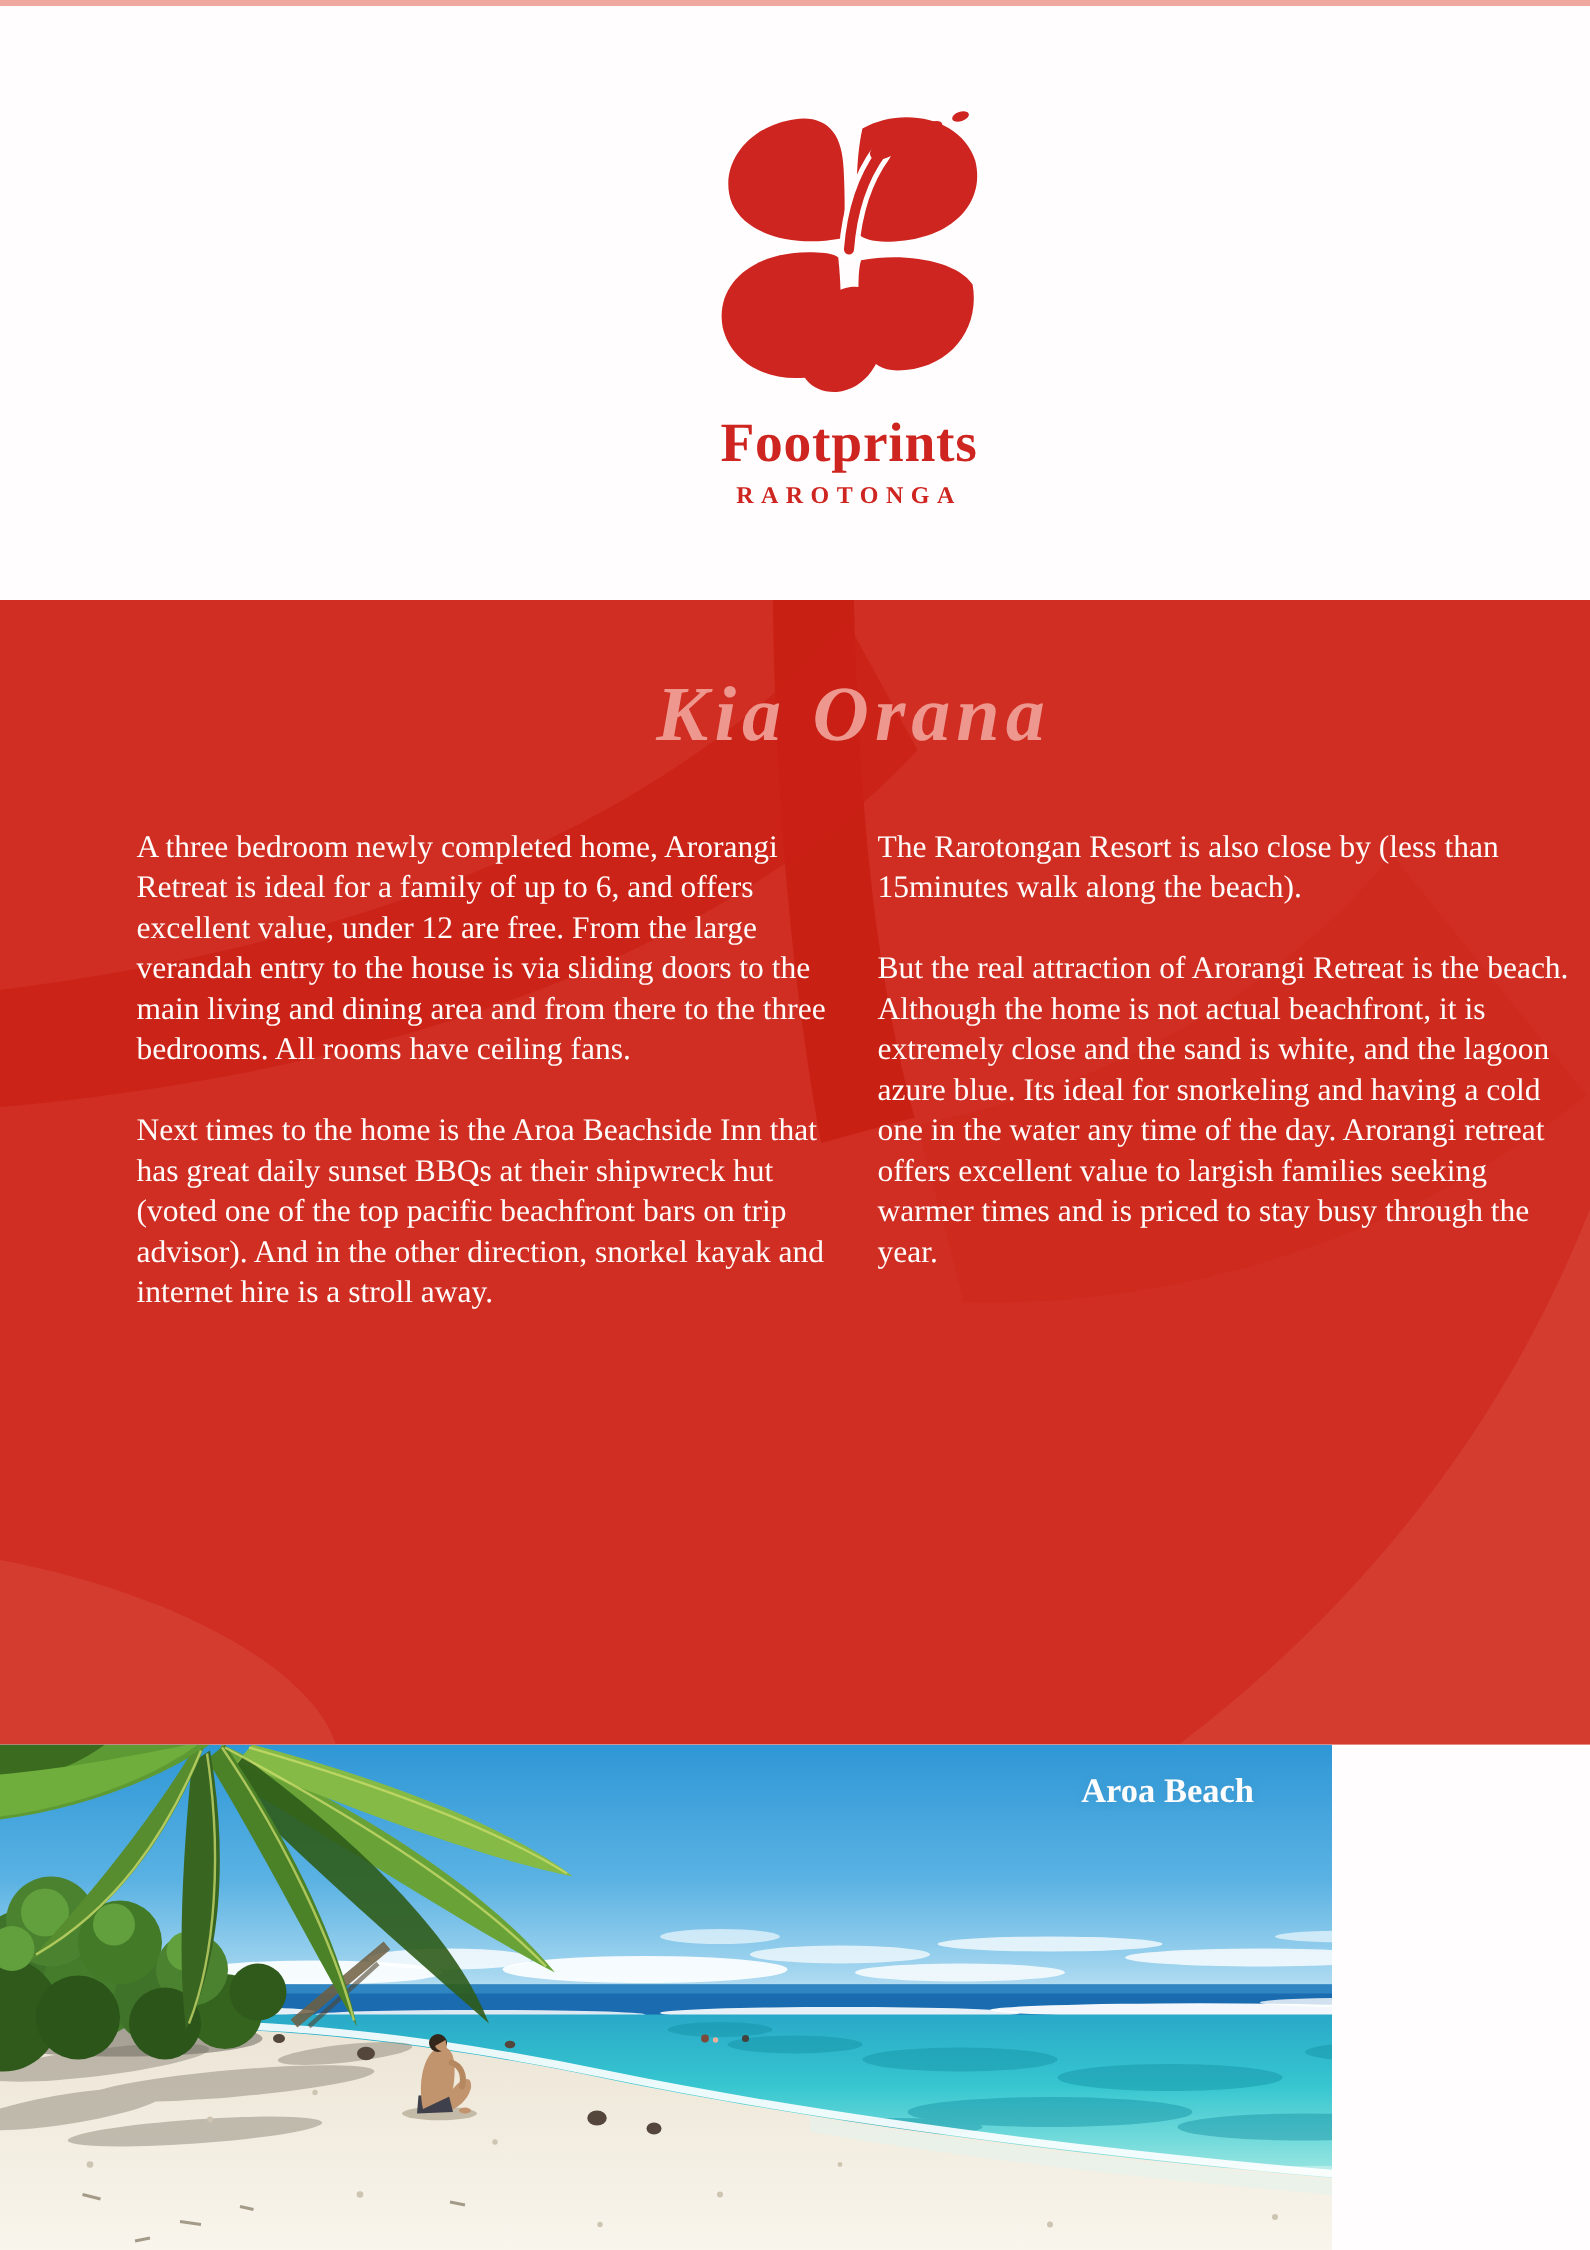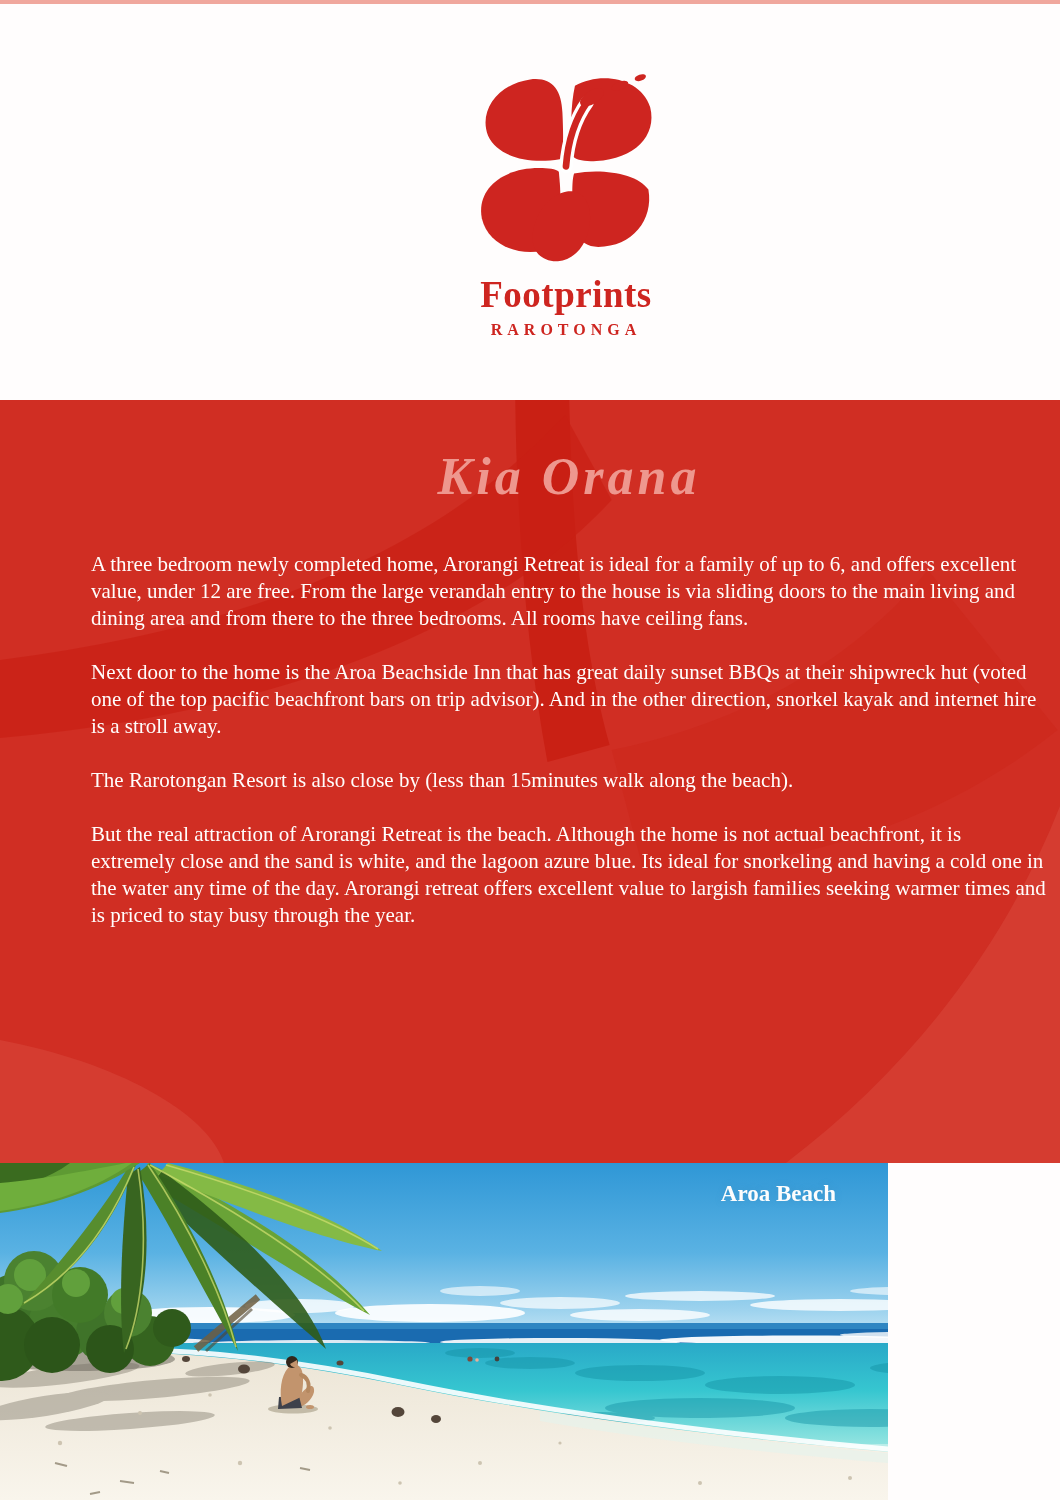--- a/index.html
+++ b/index.html
@@ -18,21 +18,21 @@
   .brand-location{font-size:16px;font-weight:bold;color:#ce2520;letter-spacing:5px;margin-top:9px;line-height:1;}
 
   
   .hero{position:absolute;top:400px;left:0;width:1060px;height:763px;background:#d02e23;color:#fff;padding-left:39px;}
   .watermark{position:absolute;top:0;left:0;width:100%;height:100%;}
   .hero-content{position:relative;width:100%;height:100%;}
   .greeting{padding-top:48px;text-align:center;font-style:italic;font-weight:bold;font-size:52px;
             color:#ee978e;letter-spacing:4px;line-height:1.1;}
   .page-title{text-align:center;font-weight:bold;font-size:58px;margin-top:-4px;line-height:1.1;color:#ffffff;}
   .intro{margin-top:36px;text-align:center;font-weight:bold;font-size:24px;line-height:30px;color:#f4dbd3;}
-  .columns{display:grid;grid-template-columns:1fr;column-gap:32px;margin:46px 52px 0 52px;
+  .columns{display:grid;grid-template-columns:1fr 1fr;column-gap:32px;margin:46px 52px 0 52px;
            font-size:21px;line-height:27px;color:#fffdfc;text-align:left;}
   .col p{margin:0 0 27px 0;}
 
   
   .photo{position:absolute;top:1163px;left:0;width:888px;height:337px;overflow:hidden;}
   .photo svg{display:block;}
   .caption{position:absolute;top:18px;right:52px;font-size:23px;font-weight:bold;color:#fdfdfd;
            text-shadow:0 0 6px rgba(60,140,190,.4);}
 </style>
 </head>
@@ -74,21 +74,21 @@
       <path d="M0,640 C112,662 200,712 216,763 L0,763 Z" fill="#da4a3d" opacity="0.5"></path>
     </svg>
 
     <div class="hero-content">
       <div class="greeting">Kia Orana</div>
 
 
       <div class="columns">
         <div class="col">
           <p>A three bedroom newly completed home, Arorangi Retreat is ideal for a family of up to 6, and offers excellent value, under 12 are free. From the large verandah entry to the house is via sliding doors to the main living and dining area and from there to the three bedrooms. All rooms have ceiling fans.</p>
-          <p>Next door to the home is the Aroa Beachside Inn that has great daily sunset BBQs at their shipwreck hut (voted one of the top pacific beachfront bars on trip advisor).  And in the other direction, snorkel kayak and internet hire is a stroll away.</p>
+          <p>Next times to the home is the Aroa Beachside Inn that has great daily sunset BBQs at their shipwreck hut (voted one of the top pacific beachfront bars on trip advisor).  And in the other direction, snorkel kayak and internet hire is a stroll away.</p>
         </div>
         <div class="col">
           <p>The Rarotongan Resort is also close by (less than 15minutes walk along the beach).</p>
           <p>But the real attraction of Arorangi Retreat is the beach. Although the home is not actual beachfront, it is extremely close and the sand is white, and the lagoon azure blue. Its ideal for snorkeling and having a cold one in the water any time of the day. Arorangi retreat offers excellent value to largish families seeking warmer times and is priced to stay busy through the year.</p>
         </div>
       </div>
     </div>
   </div>
 
   <div class="photo">

